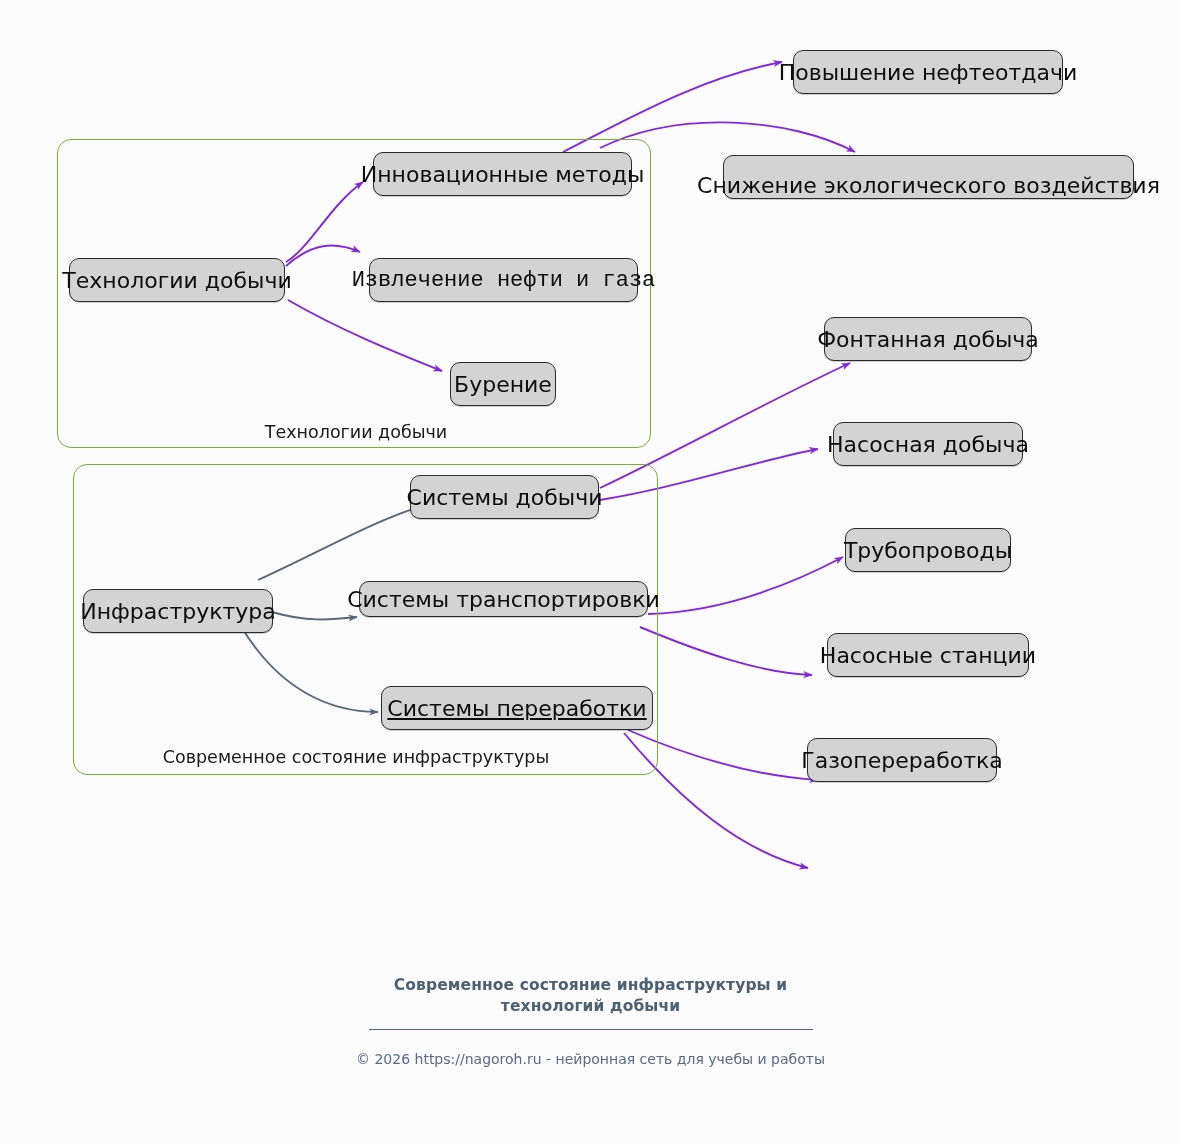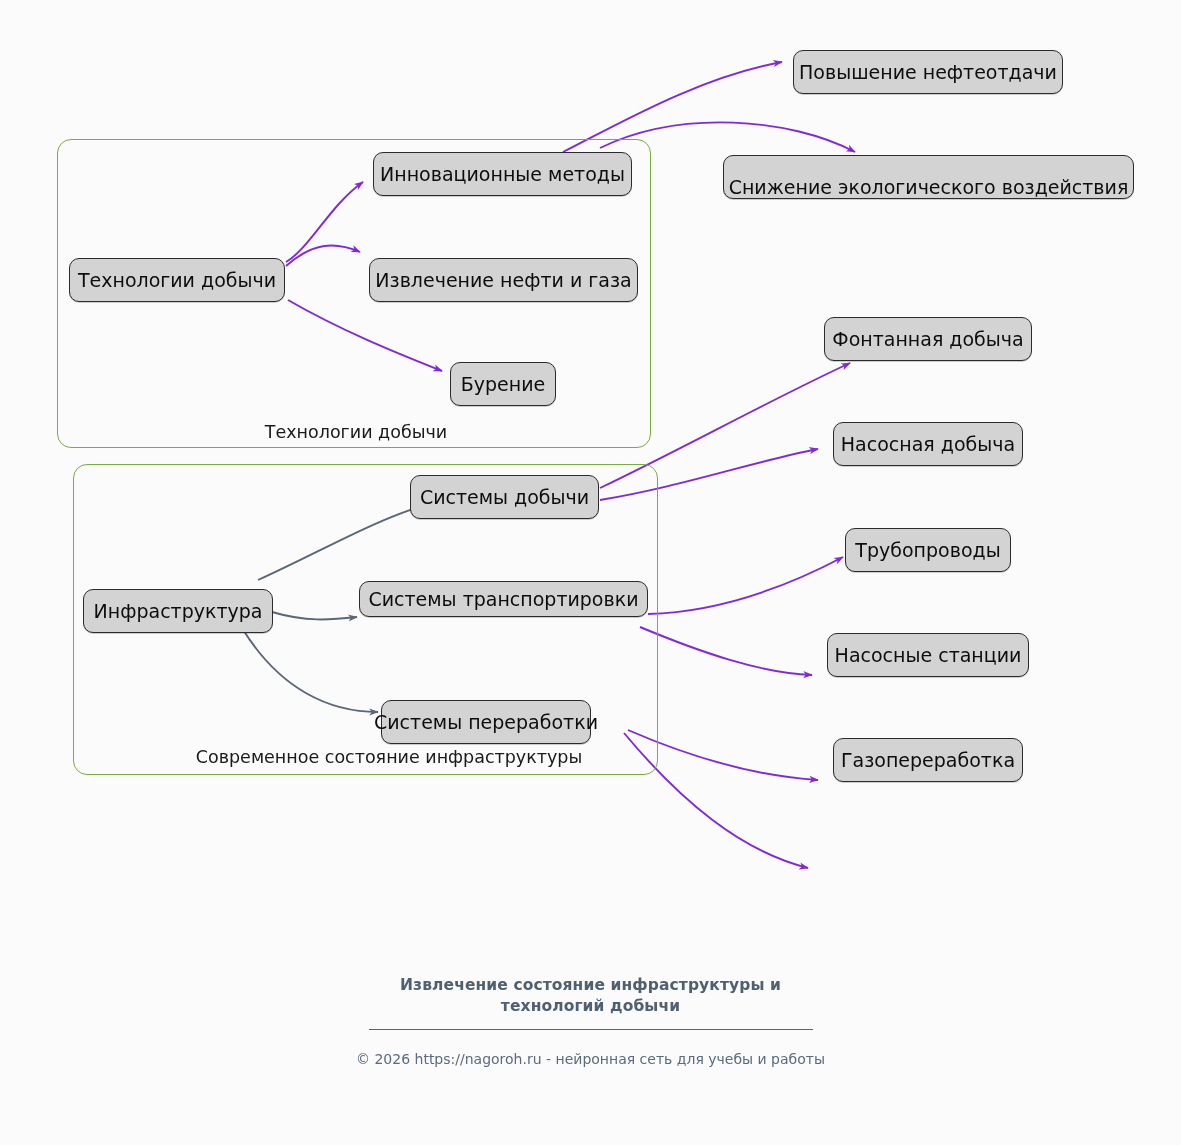--- a/index.html
+++ b/index.html
@@ -39,21 +39,21 @@
   }
   .node {
     position: absolute;
     box-sizing: border-box;
     background: #d3d3d3;
     border: 1.5px solid #2b2b2b;
     border-radius: 10px;
     display: flex;
     align-items: center;
     justify-content: center;
-    font-size: 19px;
+    font-size: 22px;
     color: #0d0d0d;
     white-space: nowrap;
     box-shadow: 0 1px 0 rgba(0,0,0,0.18);
   }
   .footer {
     position: absolute;
     left: 0;
     width: 1181px;
     text-align: center;
   }
@@ -125,51 +125,51 @@
       <path d="M 272,612 C 306,622 330,620 357,617"></path>
 
       <path d="M 242,628 C 280,690 330,712 378,712"></path>
     </g>
   </svg>
 
   <div class="cluster" style="left:57px; top:139px; width:594px; height:309px;"></div>
   <div class="cluster-label" style="left:356px; top:422px;">Технологии добычи</div>
 
   <div class="cluster" style="left:73px; top:464px; width:585px; height:311px;"></div>
-  <div class="cluster-label" style="left:389px; top:747px;">Современное состояние инфраструктуры</div>
+  <div class="cluster-label" style="left:356px; top:747px;">Современное состояние инфраструктуры</div>
 
   <div class="node" style="left:69px; top:258px; width:216px; height:44px;">
     <span>Технологии добычи</span>
   </div>
 
   <div class="node" style="left:373px; top:152px; width:259px; height:44px;">
     <span>Инновационные методы</span>
   </div>
 
-  <div class="node" style="left:369px; top:258px; width:269px; height:44px;">
+  <div class="node" style="left:369px; top:258px; width:269px; height:44px;font-family:Liberation Mono, monospace;">
     <span>Извлечение нефти и газа</span>
   </div>
 
   <div class="node" style="left:450px; top:362px; width:106px; height:44px;">
     <span>Бурение</span>
   </div>
 
   <div class="node" style="left:83px; top:581px; width:190px; height:44px;margin-top:8px;">
     <span>Инфраструктура</span>
   </div>
 
   <div class="node" style="left:410px; top:475px; width:189px; height:44px;">
     <span>Системы добычи</span>
   </div>
 
   <div class="node" style="left:359px; top:581px; width:289px; height:36px;">
     <span>Системы транспортировки</span>
   </div>
 
-  <div class="node" style="left:381px; top:700px; width:210px; height:44px;">
+  <div class="node" style="left:381px; top:686px; width:272px; height:44px;text-decoration:underline;">
     <span>Системы переработки</span>
   </div>
 
   <div class="node" style="left:793px; top:50px; width:270px; height:44px;">
     <span>Повышение нефтеотдачи</span>
   </div>
 
   <div class="node" style="left:723px; top:155px; width:411px; height:44px;align-items:flex-end;">
     <span>Снижение экологического воздействия</span>
   </div>
@@ -183,27 +183,27 @@
   </div>
 
   <div class="node" style="left:845px; top:528px; width:166px; height:44px;">
     <span>Трубопроводы</span>
   </div>
 
   <div class="node" style="left:827px; top:633px; width:202px; height:44px;">
     <span>Насосные станции</span>
   </div>
 
-  <div class="node" style="left:833px; top:738px; width:190px; height:44px;">
+  <div class="node" style="left:807px; top:738px; width:190px; height:44px;">
     <span>Газопереработка</span>
   </div>
 
 
   <div class="footer footer-title" style="top:975px;">
-    <div>Извлечение состояние инфраструктуры и</div>
+    <div>Современное состояние инфраструктуры и</div>
     <div>технологий добычи</div>
   </div>
 
   <div class="footer-divider" style="top:1029px;"></div>
 
   <div class="footer footer-credit" style="top:1051px;">© 2026 https://nagoroh.ru - нейронная сеть для учебы и работы</div>
 
 </div>
 
 </body></html>

